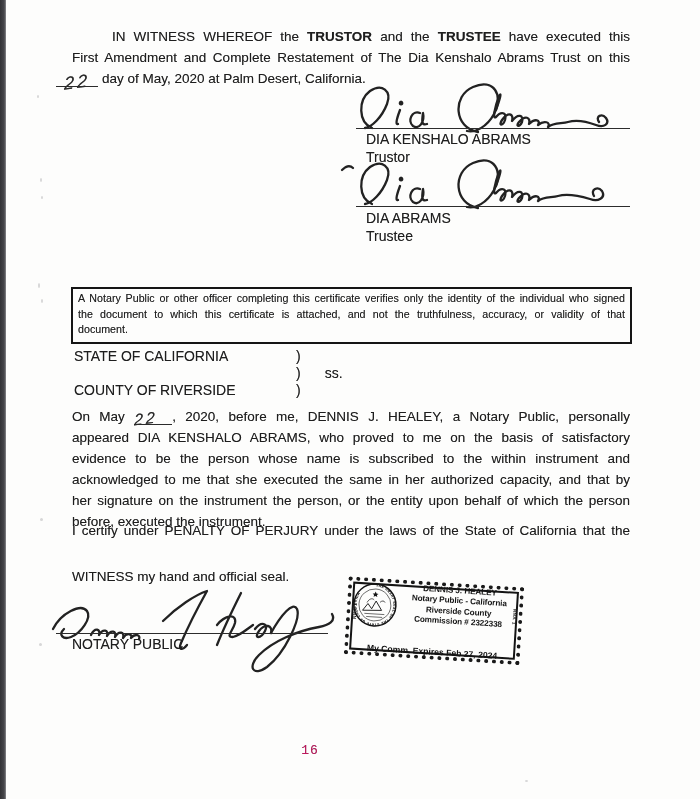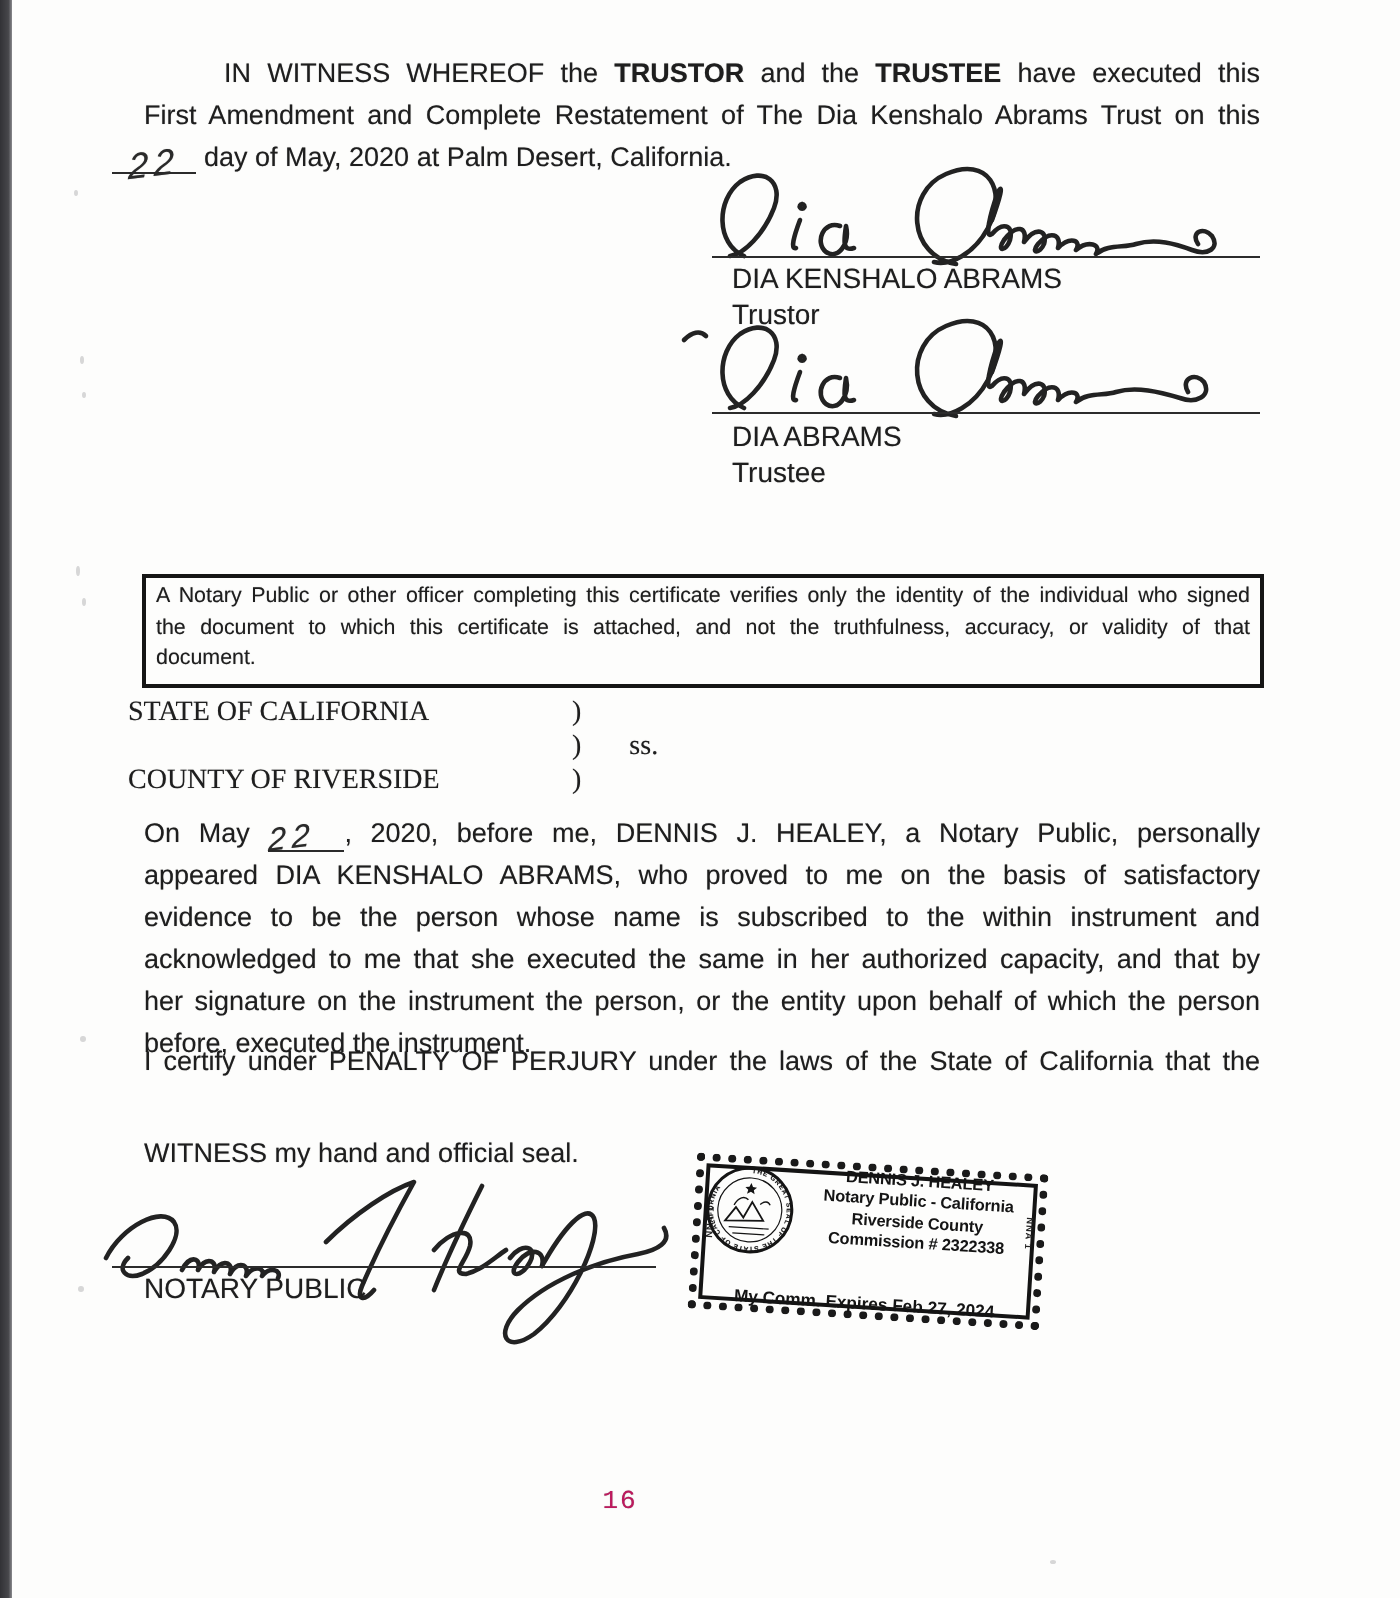--- a/index.html
+++ b/index.html
@@ -26,21 +26,21 @@
   .sig-svg{position:absolute;}
   .sig-svg path{fill:none;stroke:#222;stroke-width:2.3;stroke-linecap:round;stroke-linejoin:round;}
   .sigline{position:absolute;height:0;border-top:1.6px solid #2c2c2c;}
   .sig-name{position:absolute;font-size:14px;white-space:nowrap;}
   .sig-title{position:absolute;font-size:14px;white-space:nowrap;}
 
   .notary-box{position:absolute;left:71px;top:287px;width:547px;border:2px solid #151515;
     padding:2px 5px 4px 5px;font-size:10.7px;line-height:15.7px;}
   .notary-box .jline{text-align:justify;text-align-last:justify;}
 
-  .venue{position:absolute;left:64px;top:348px;font-size:14px;line-height:17px;font-family:Liberation Serif, serif;}
+  .venue{position:absolute;left:74px;top:348px;font-size:14px;line-height:17px;}
   .vrow{white-space:nowrap;}
   .vleft{display:inline-block;width:222px;}
   .ss{margin-left:24px;}
 
   .stamp{position:absolute;left:348px;top:577px;width:176px;height:78px;
     transform:rotate(3.6deg);transform-origin:12px 10px;}
   .stamp-outer{position:absolute;inset:0;border:4px dotted #1a1a1a;border-radius:2px;}
   .stamp-inner{position:absolute;inset:5px;border:2.5px solid #141414;}
   .seal{position:absolute;left:5px;top:4px;width:46px;height:46px;}
   .stamp-lines{position:absolute;left:50px;right:2px;top:3px;text-align:center;

